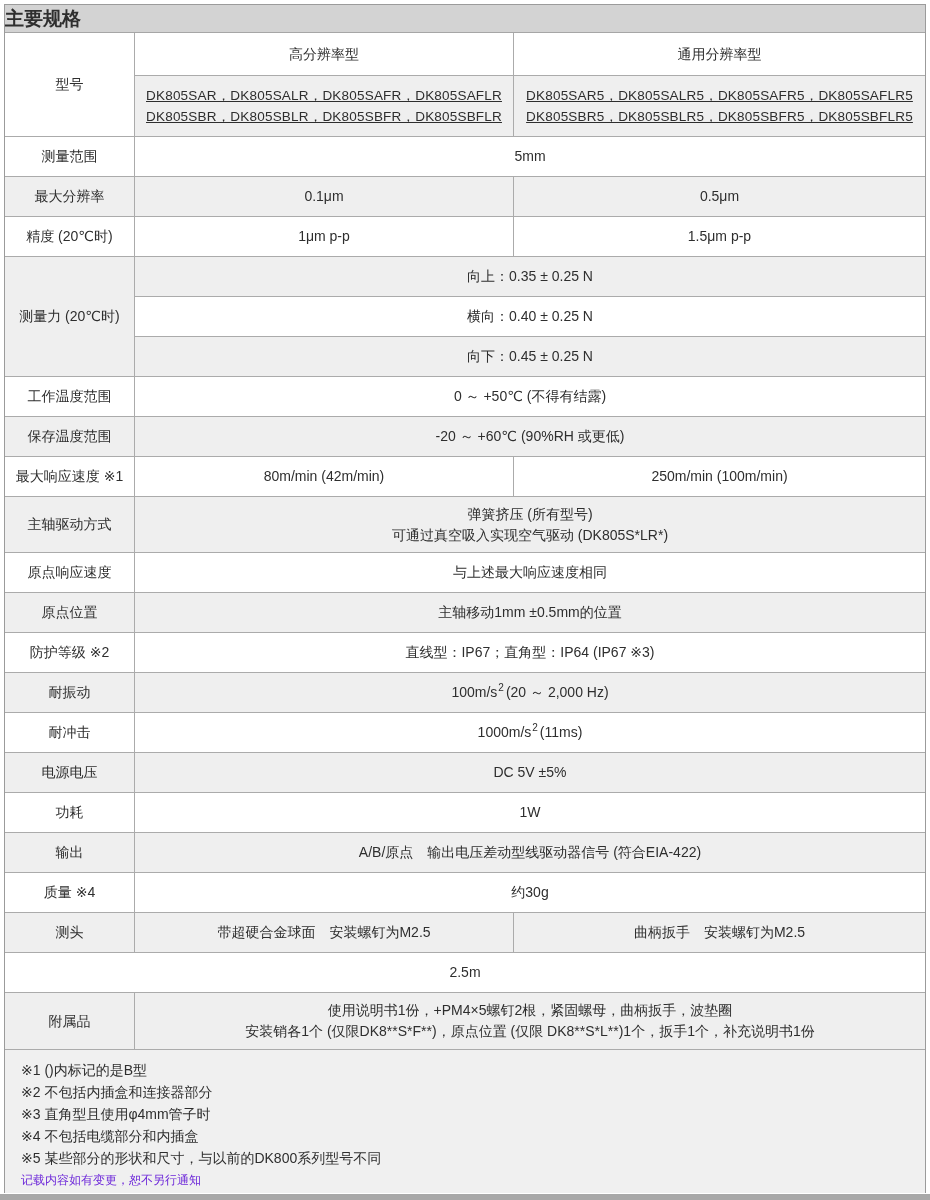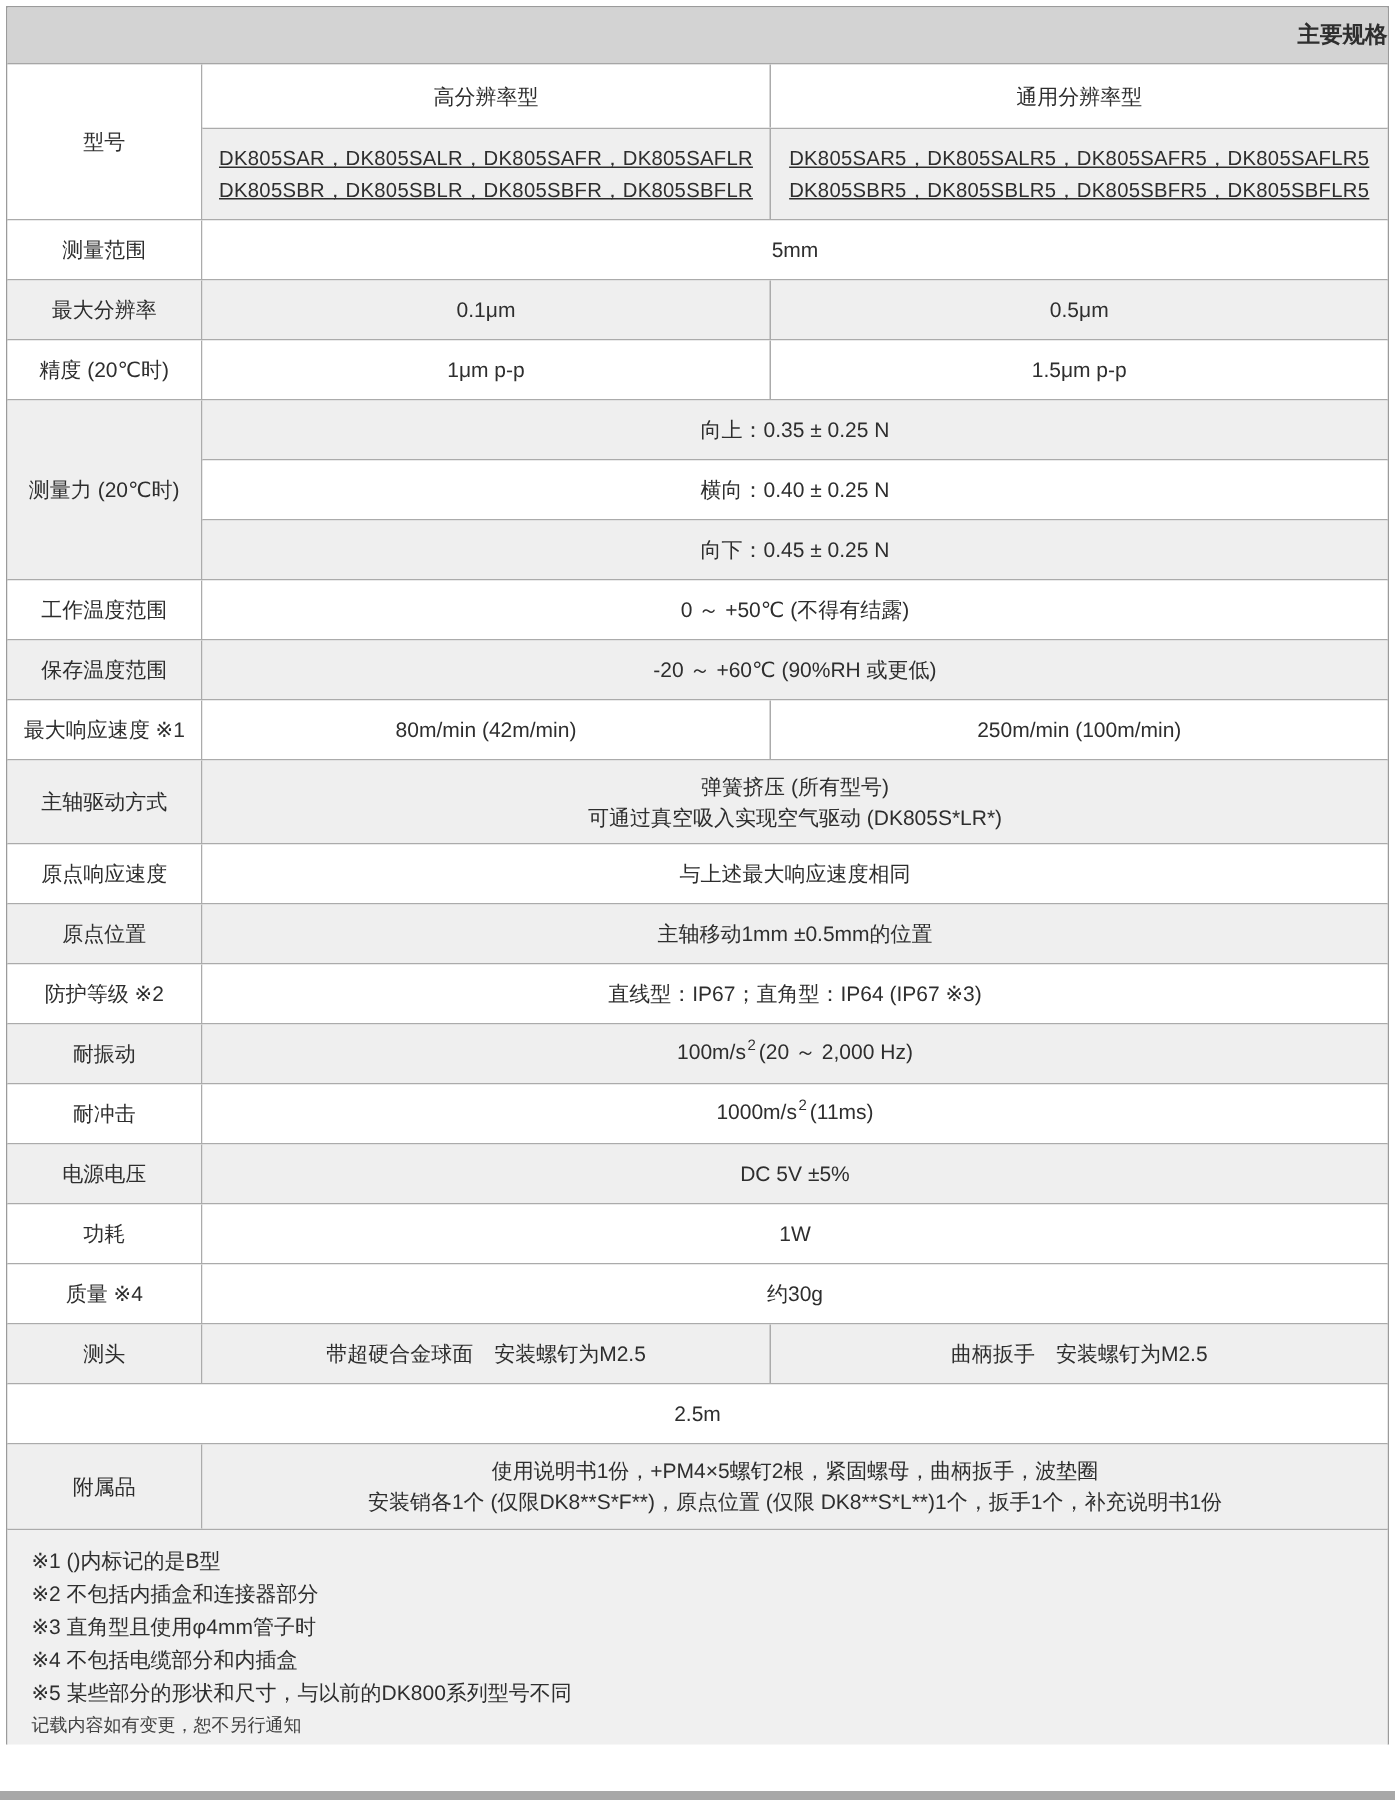--- a/index.html
+++ b/index.html
@@ -13,25 +13,25 @@
     overflow: hidden;
   }
   .sheet {
     position: absolute;
     top: 4px; left: 4px; right: 4px;
     border: 1px solid #9b9b9b;
     border-bottom: none;
     background: #ffffff;
   }
   .titlebar {
-    height: 38px;
+    height: 28px;
     background: #d3d3d3;
     border-bottom: 1px solid #a6a6a6;
-    display: flex; align-items: center; justify-content: flex-end;
-    font-size: 15px; font-weight: bold;
+    display: flex; align-items: center; justify-content: flex-start;
+    font-size: 19px; font-weight: bold;
   }
   .row, .subrow { display: flex; align-items: stretch; }
   .row { border-bottom: 1px solid #ababab; align-items: flex-end; }
   .cell {
     display: flex; flex-direction: column;
     align-items: center; justify-content: center;
     text-align: center;
     font-size: 14px;
     line-height: 21px;
     padding: 2px 6px;
@@ -58,21 +58,21 @@
     font-size: 10px;
     position: relative; top: -6px;
     margin: 0 2px 0 1px;
   }
   .footnotes {
     background: #f0f0f0;
     padding: 9px 16px 4px 16px;
     min-height: 133px;
   }
   .footnote-line { font-size: 14px; line-height: 22px; }
-  .disclaimer { font-size: 12px; line-height: 18px; margin-top: 2px; color: #404040; }
+  .disclaimer { font-size: 12px; line-height: 18px; margin-top: 2px; color: #6d28d9; }
   .bottom-bar {
     position: absolute;
     left: 0; right: 0; bottom: 0;
     height: 6px;
     background: #a8a8a8;
   }
 </style>
 </head>
 <body>
 
@@ -190,20 +190,24 @@
   <div class="row">
     <div class="cell label gray h39">电源电压</div>
     <div class="cell value gray h39">DC 5V ±5%</div>
   </div>
 
   <div class="row">
     <div class="cell label white h39">功耗</div>
     <div class="cell value white h39">1W</div>
   </div>
 
+  <div class="row">
+    <div class="cell label gray h39">输出</div>
+    <div class="cell value gray h39">A/B/原点　输出电压差动型线驱动器信号 (符合EIA-422)</div>
+  </div>
 
   <div class="row">
     <div class="cell label white h39">质量 ※4</div>
     <div class="cell value white h39">约30g</div>
   </div>
 
   <div class="row">
     <div class="cell label gray h39">测头</div>
     <div class="cell value first gray h39">带超硬合金球面　安装螺钉为M2.5</div>
     <div class="cell value gray h39">曲柄扳手　安装螺钉为M2.5</div>

